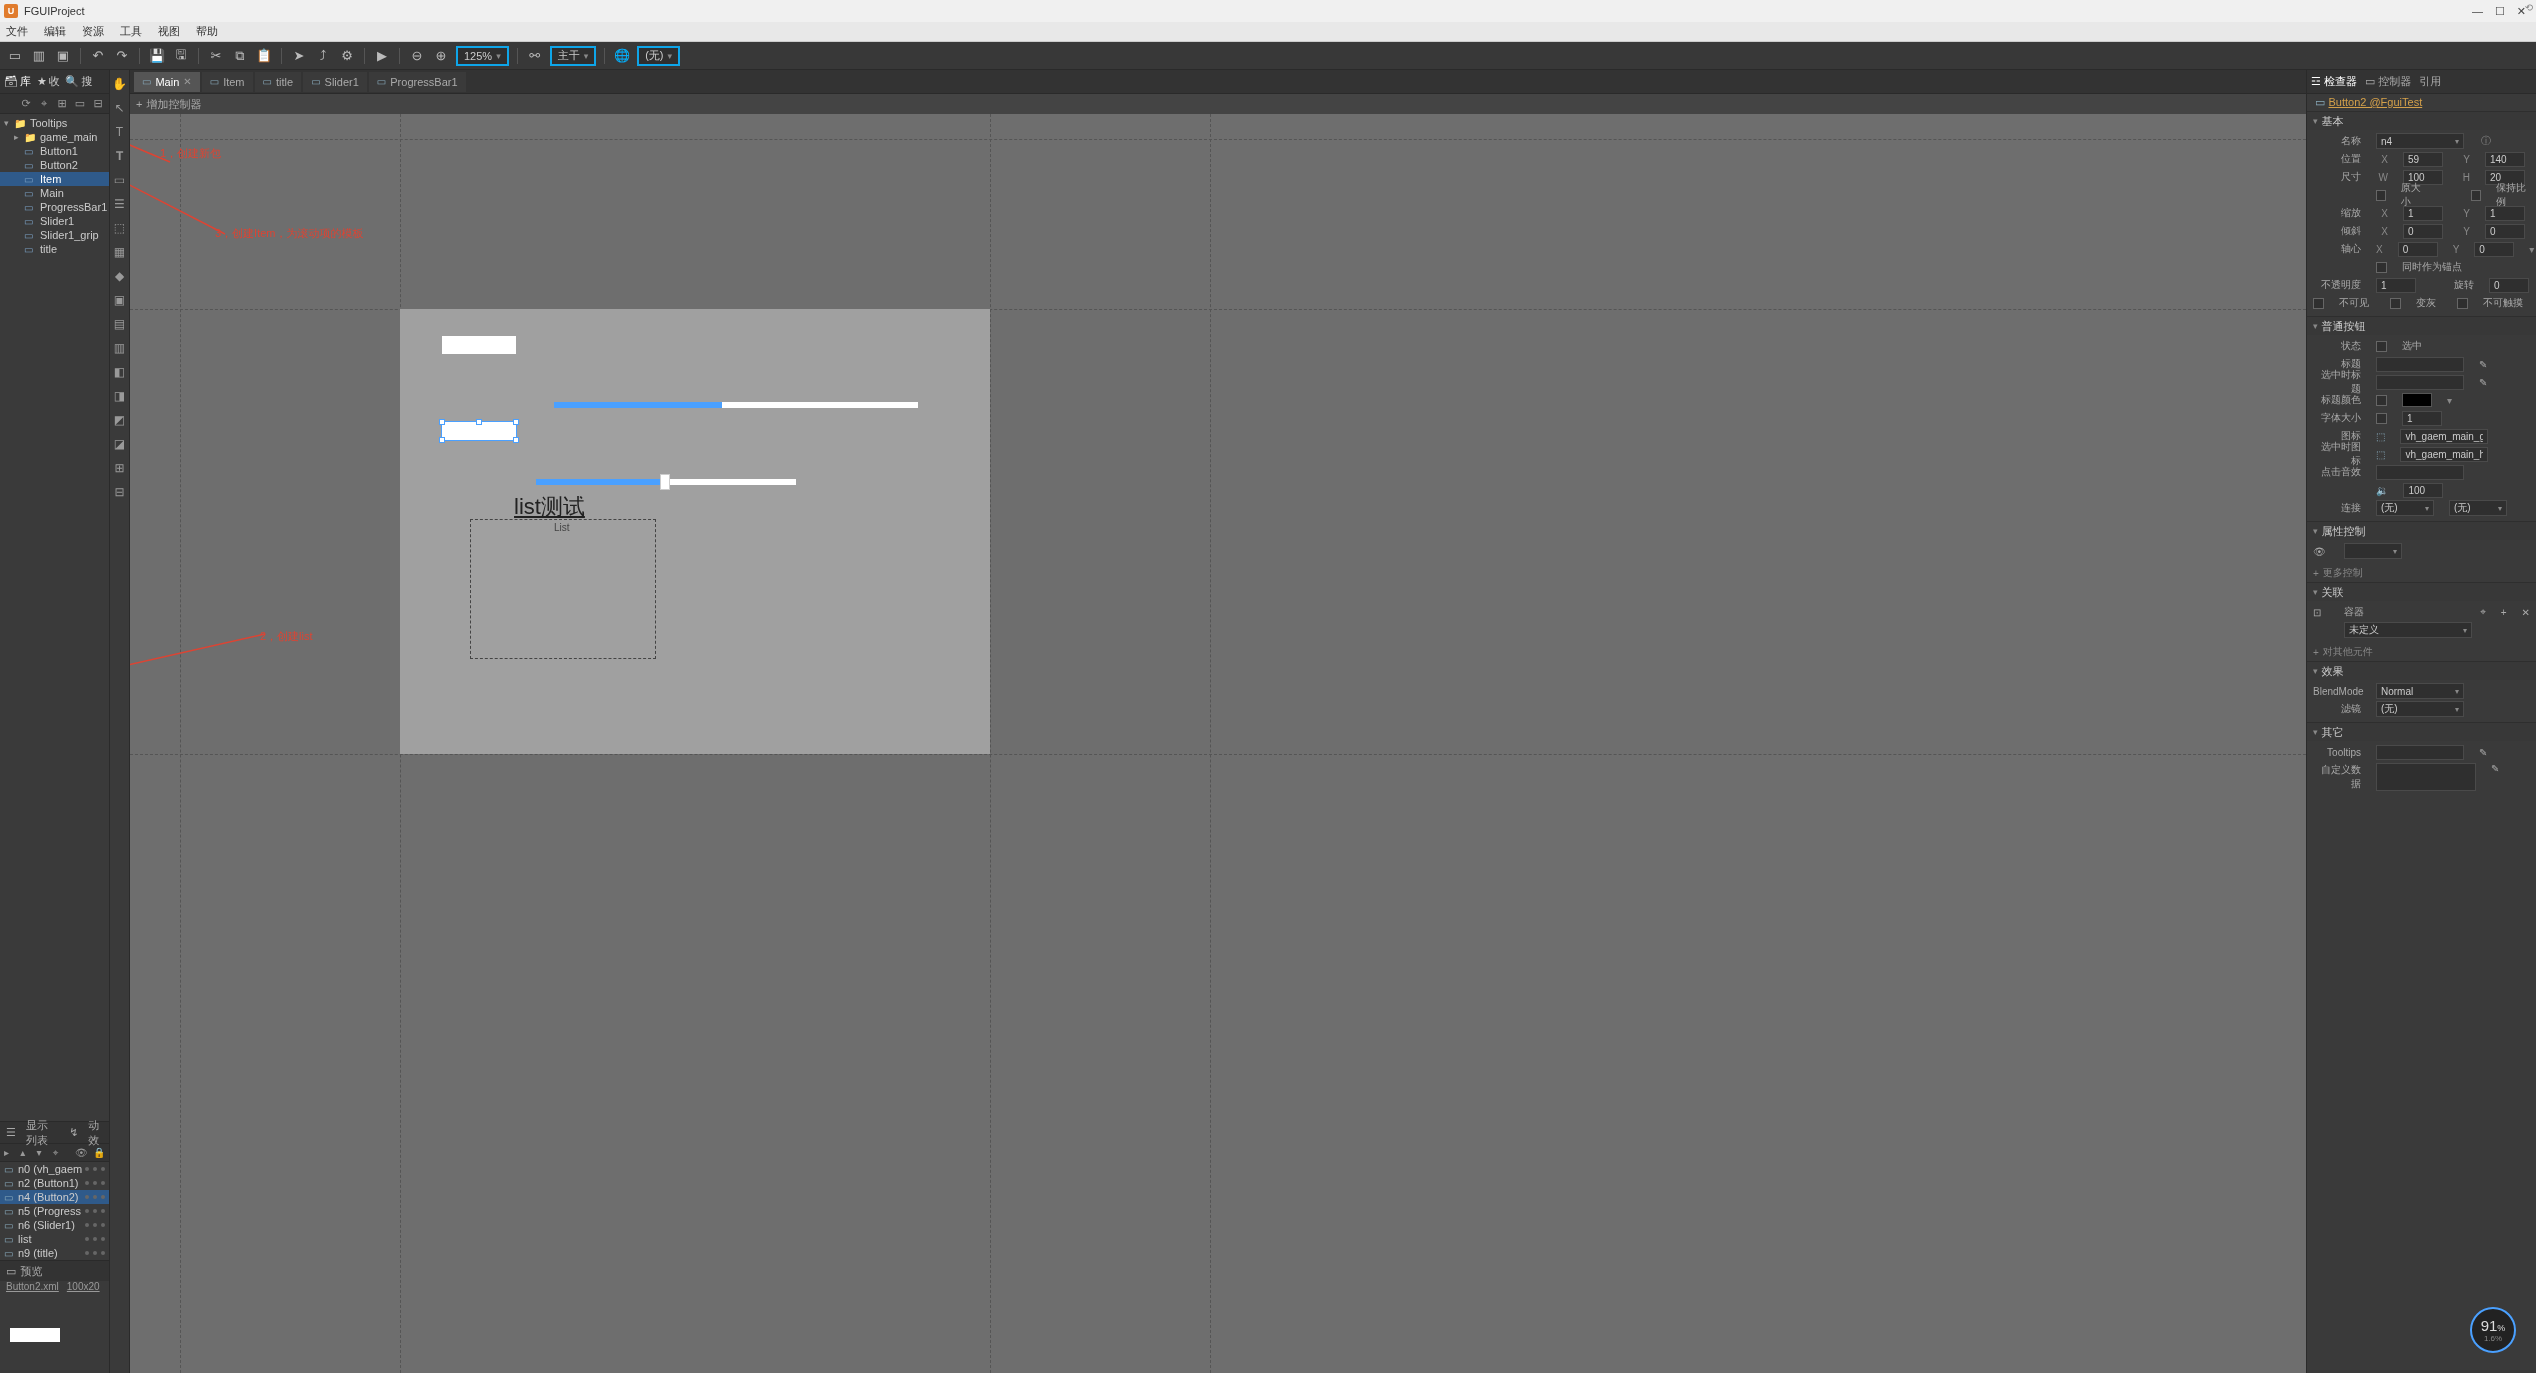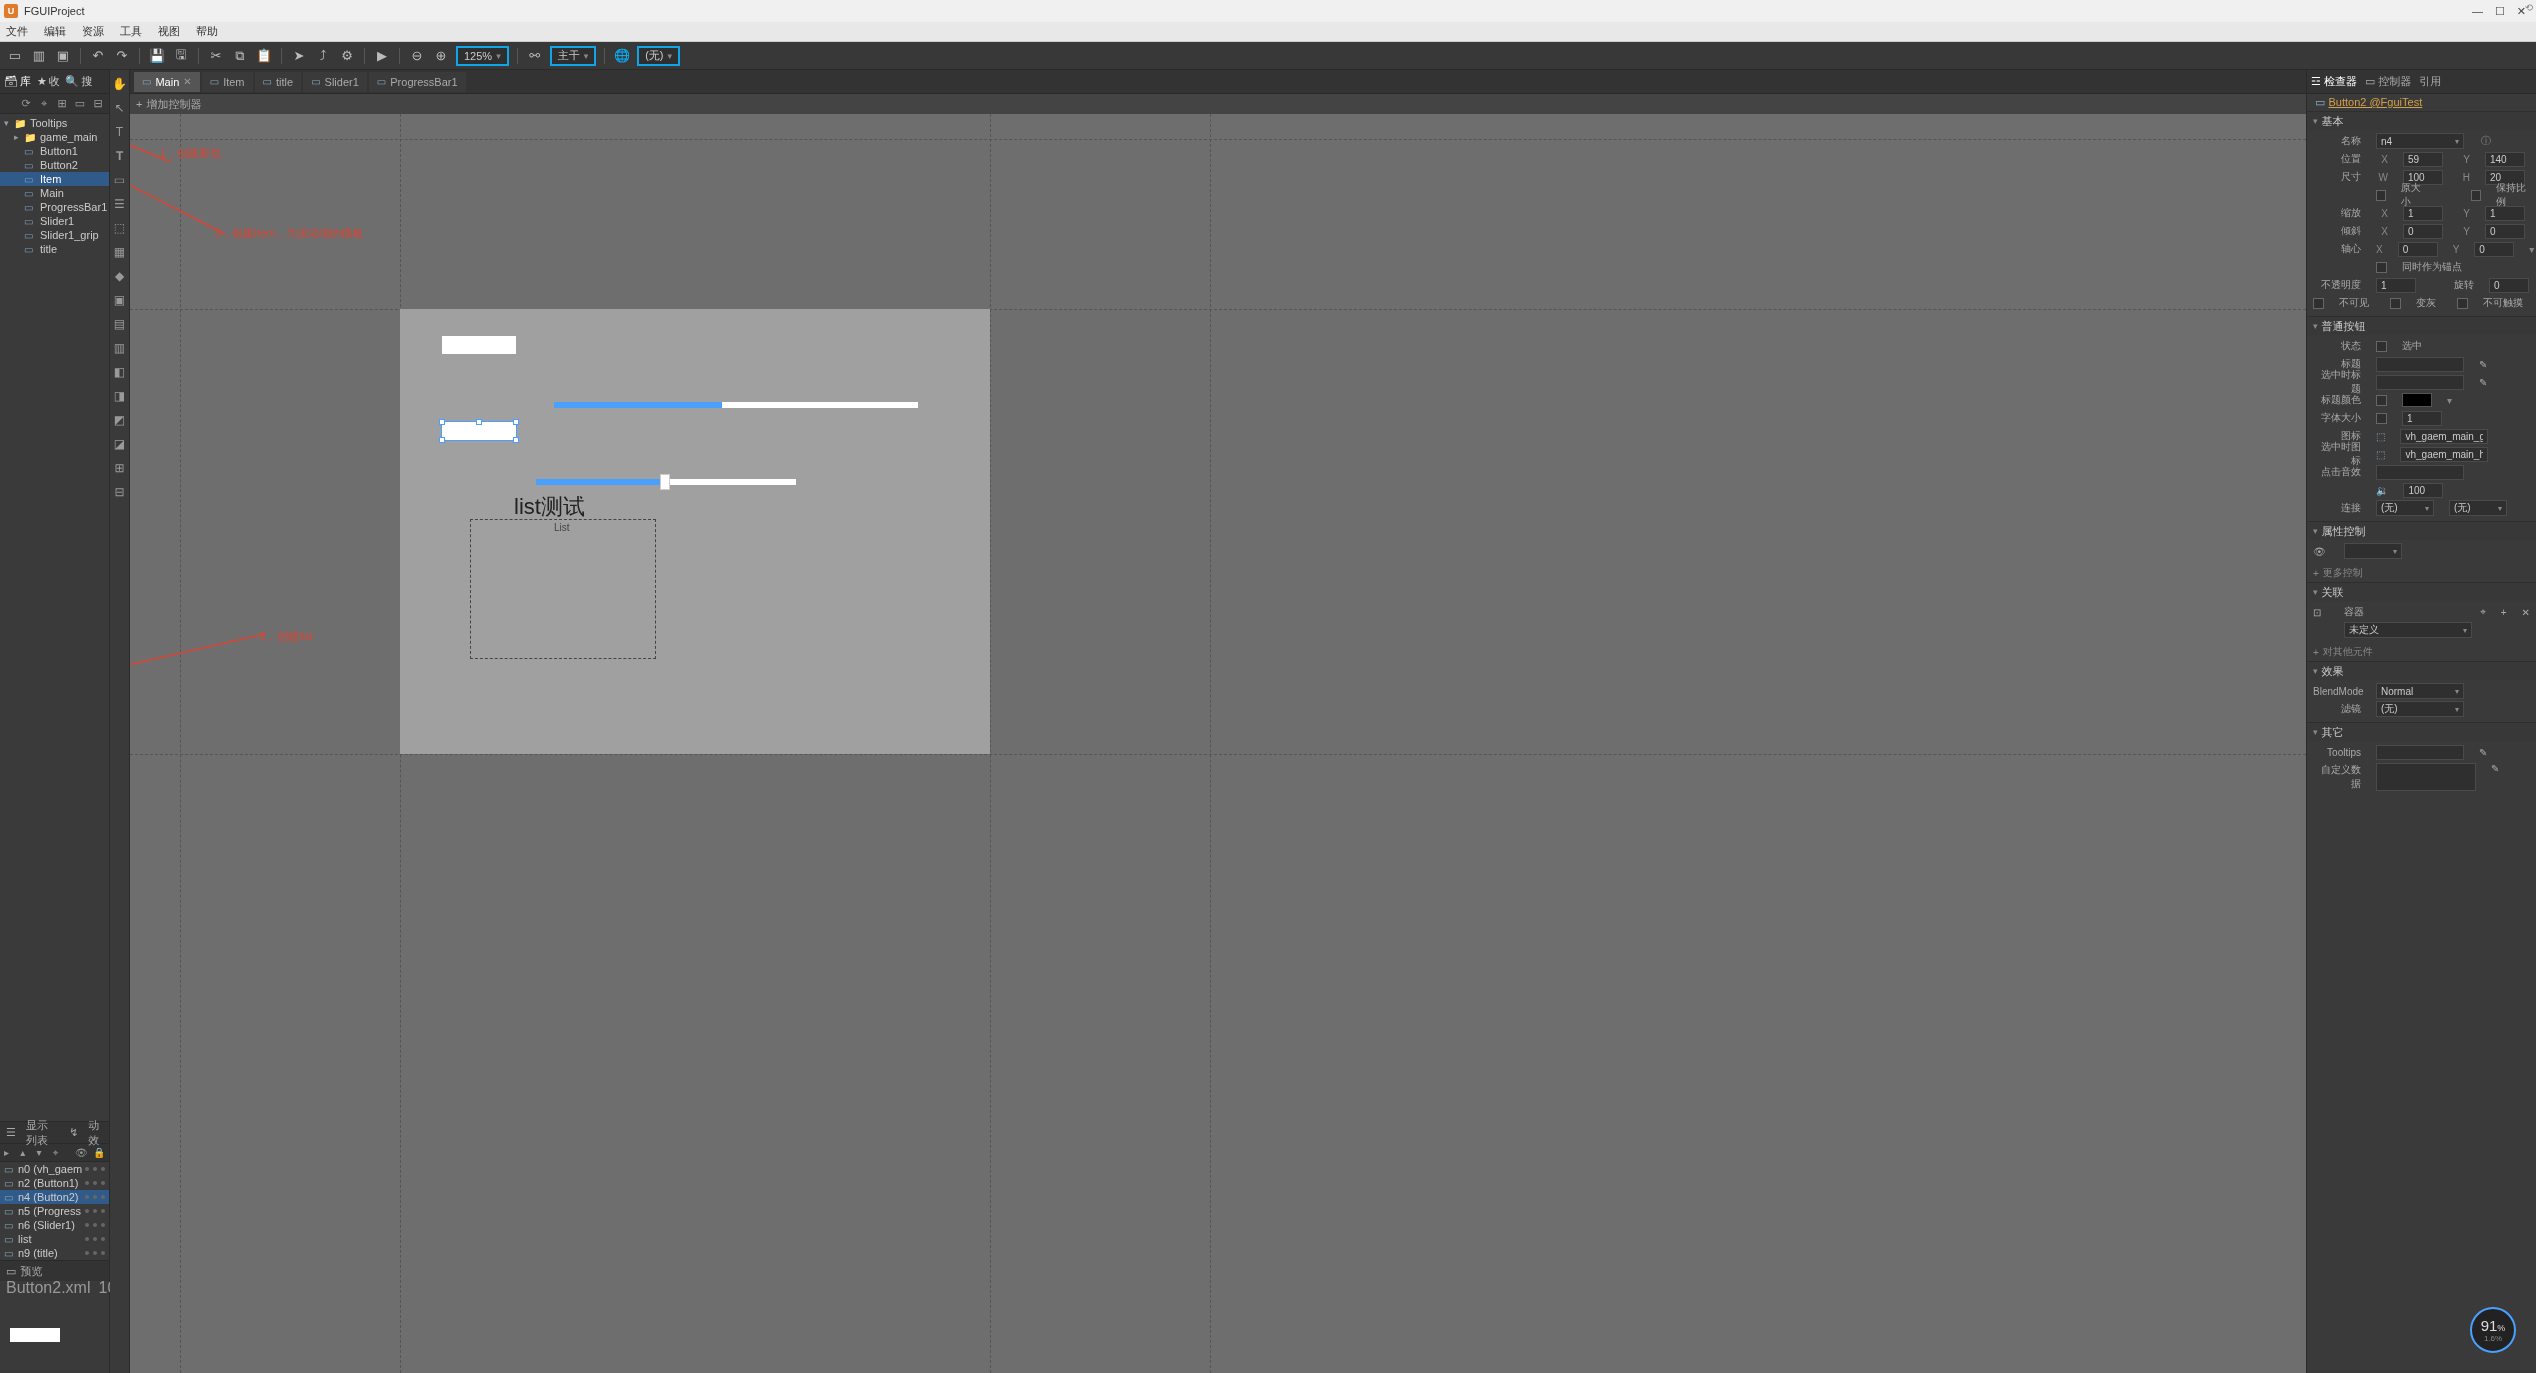--- a/index.html
+++ b/index.html
@@ -57,21 +57,21 @@
 .dl-items { }
 .dl-item { display: flex; align-items: center; height: 14px; padding: 0 4px; color: #ccc; }
 .dl-item.selected { background: #2f5a8a; }
 .dl-item .dl-icon { width: 14px; font-size: 10px; color: #8ab; }
 .dl-item .dl-dots { margin-left: auto; display: flex; gap: 4px; }
 .dl-item .dot { width: 4px; height: 4px; border-radius: 50%; background: #666; }
 
 
 .preview-panel { border-top: 1px solid #2a2a2a; }
 .pv-header { height: 20px; background: #333; display: flex; align-items: center; padding: 0 6px; }
-.pv-sub { height: 16px; padding: 0 6px; display: flex; align-items: flex-end; color: #999; font-size: 16px; gap: 8px; }
+.pv-sub { height: 16px; padding: 0 6px; display: flex; align-items: flex-start; color: #999; font-size: 10px; gap: 8px; text-decoration: underline; }
 .pv-body { height: 76px; display: flex; align-items: center; justify-content: flex-start; padding: 10px; }
 .pv-swatch { width: 50px; height: 14px; background: #fff; }
 
 
 .doc-tabs { height: 24px; background: #333; display: flex; align-items: center; padding: 0 4px; gap: 2px; border-bottom: 1px solid #2a2a2a; }
 .doc-tab { display: flex; align-items: center; gap: 4px; padding: 2px 8px; color: #aaa; background: #3a3a3a; font-size: 11px; height: 20px; }
 .doc-tab.active { background: #555; color: #fff; }
 .doc-tab .close { font-size: 10px; color: #999; }
 .doc-tab .tab-icon { font-size: 10px; color: #8ab; }
 
@@ -87,21 +87,21 @@
 .el-rect { position: absolute; background: #fff; }
 .el-selected { outline: 1px solid #4aa0ff; }
 .sel-handle { position: absolute; width: 6px; height: 6px; background: #fff; border: 1px solid #4aa0ff; }
 .progress-track { position: absolute; background: #fff; height: 6px; }
 .progress-fill { position: absolute; background: #4aa0ff; height: 6px; }
 .slider-track { position: absolute; background: #fff; height: 6px; }
 .slider-fill { position: absolute; background: #4aa0ff; height: 6px; }
 .slider-grip { position: absolute; width: 10px; height: 16px; background: #fff; border: 1px solid #ccc; }
 .list-box { position: absolute; border: 1px dashed #444; }
 .list-label { position: absolute; font-size: 10px; color: #444; }
-.canvas-text { position: absolute; color: #222; font-weight: 500; }
+.canvas-text { position: absolute; color: #222; font-weight: 500; text-decoration: underline; }
 
 
 .anno { position: absolute; color: #d43; font-size: 11px; pointer-events: none; }
 .arrow-svg { position: absolute; pointer-events: none; }
 
 
 .insp-tabs { height: 24px; background: #333; display: flex; align-items: center; padding: 0 4px; gap: 8px; border-bottom: 1px solid #2a2a2a; }
 .insp-tabs .it { display: flex; align-items: center; gap: 3px; color: #aaa; font-size: 11px; }
 .insp-tabs .it.active { color: #fff; }
 .insp-link { padding: 2px 8px; font-size: 11px; }

